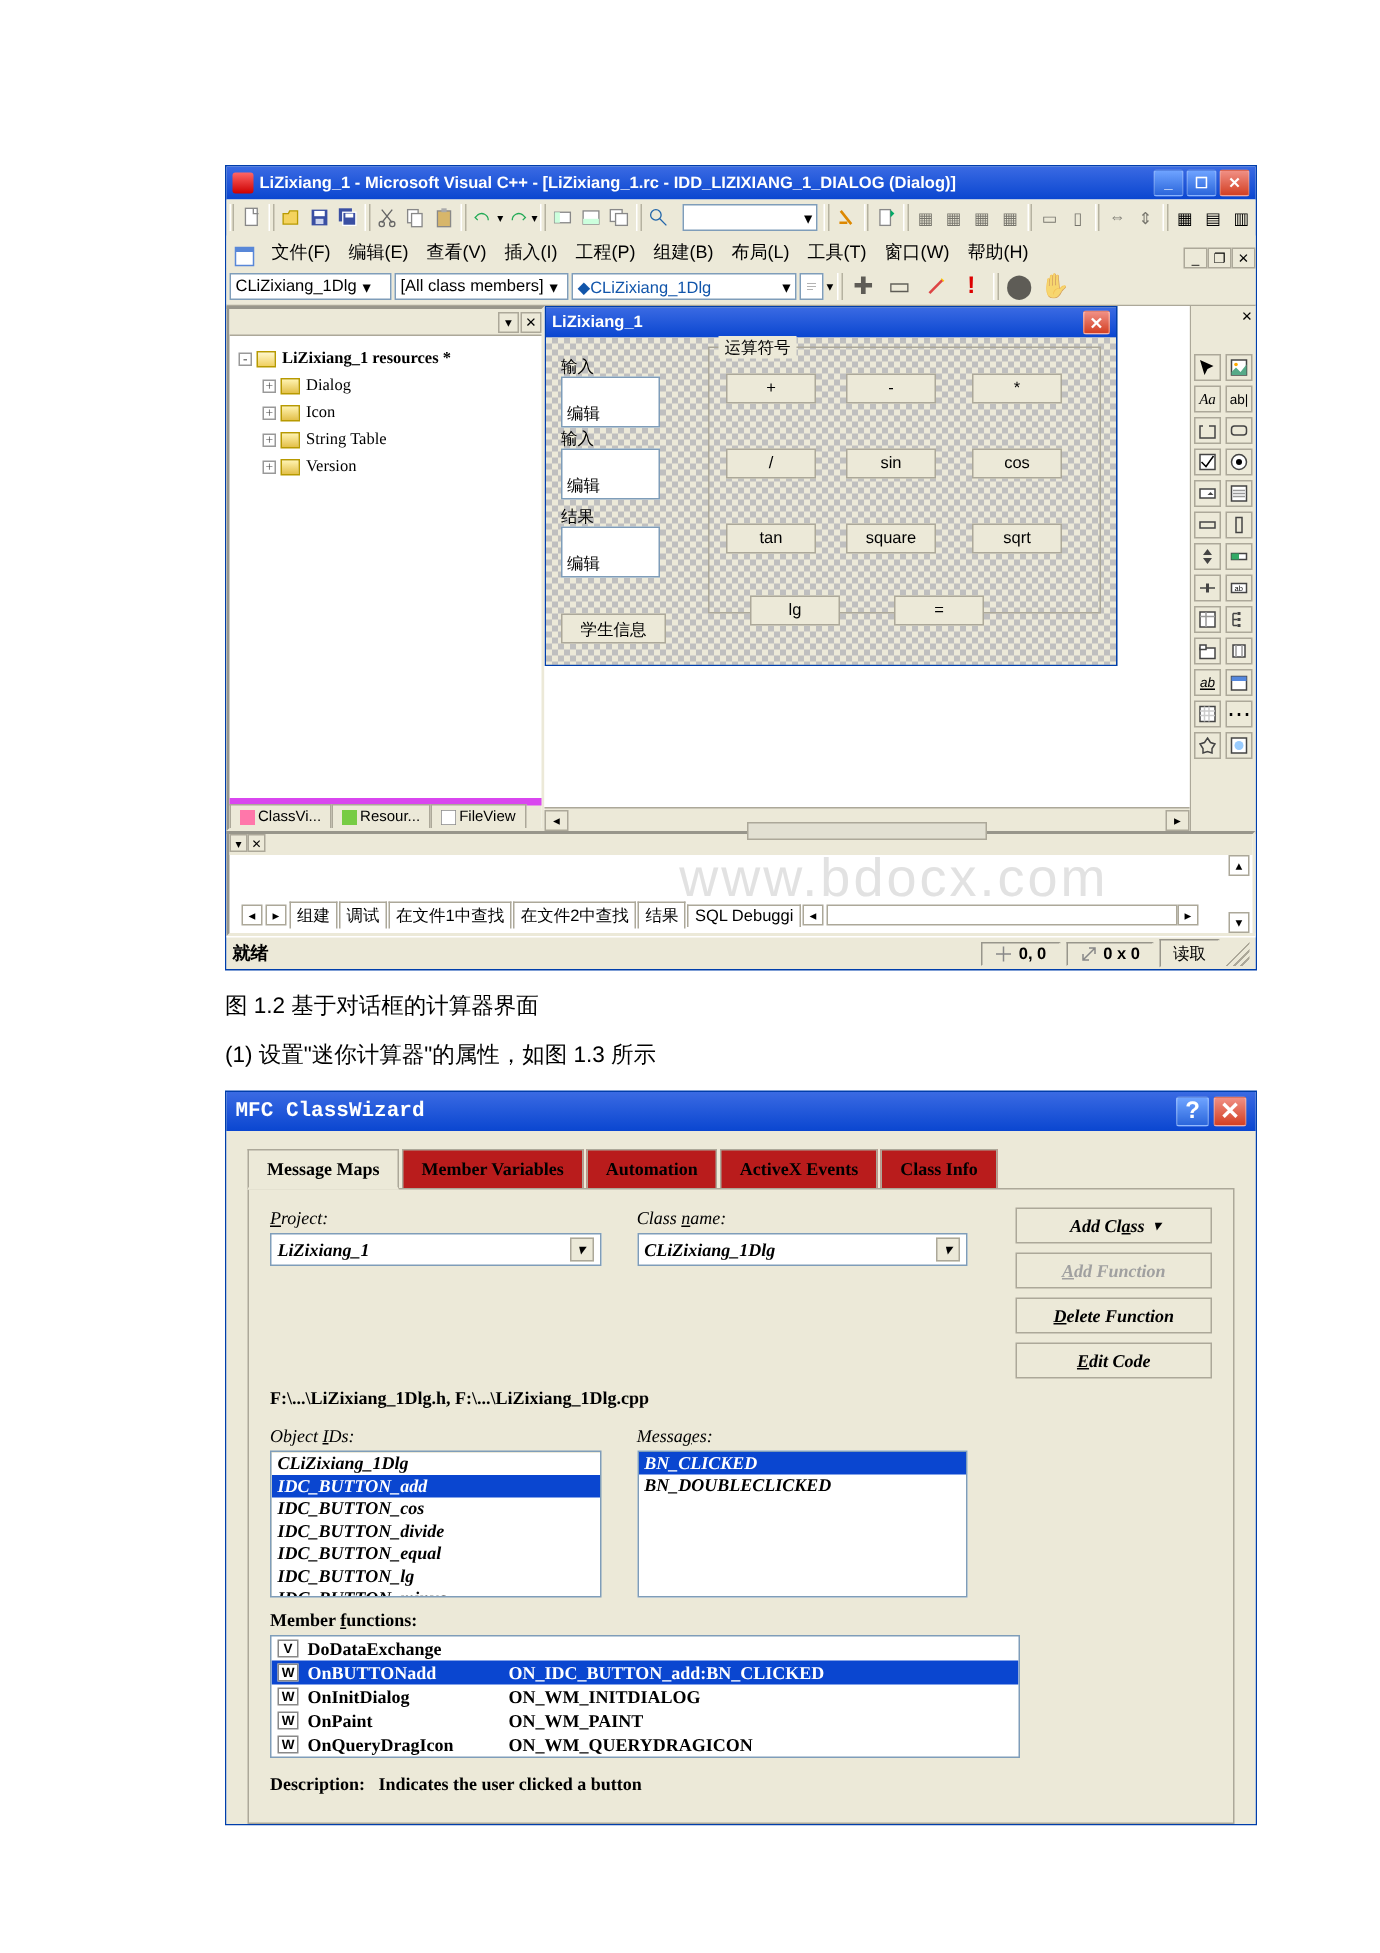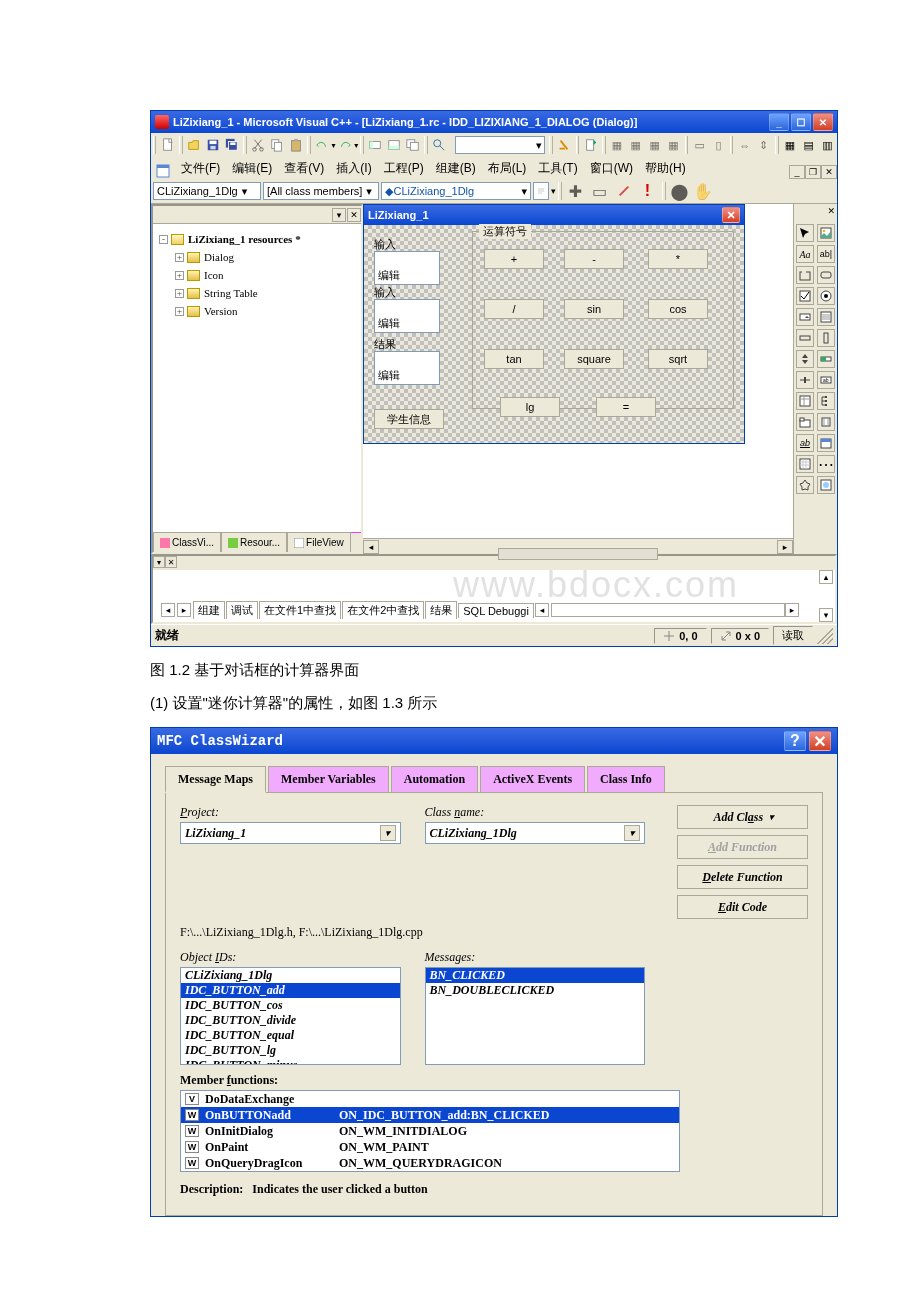--- a/index.html
+++ b/index.html
@@ -35,21 +35,21 @@
     .left-panel { width:212px; display:flex; flex-direction:column; border:2px inset #ece9d8; background:#fff; position:relative;}
     .left-header { height:18px; background:#ece9d8; border-bottom:1px solid #aca899; display:flex; justify-content:flex-end; align-items:center; font-size:9px;}
     .left-header .smbtn{ width:14px; height:14px; border:1px solid #aca899; margin-left:1px; display:flex; align-items:center; justify-content:center;}
     .tree { flex:1; padding:6px 4px; font-size:11px; font-family:Tahoma, SimSun; line-height:18px;}
     .tree-node { display:flex; align-items:center;}
     .tree-indent { display:inline-block;}
     .plus-box { width:9px; height:9px; border:1px solid #999; font-size:9px; line-height:7px; text-align:center; margin-right:3px; color:#444;}
     .folder-ico { width:13px; height:11px; background:linear-gradient(#fff3b0,#e3c04a); border:1px solid #b89a00; margin-right:4px; display:inline-block;}
     .folder-ico.open { background:linear-gradient(#fff7cc,#f0d060);}
     .tree-root { font-weight:bold;}
-    .left-tabs { display:flex; height:20px; border-top:1px solid #d946ef; background:#ece9d8;}
+    .left-tabs { display:flex; height:20px; border-top:5px solid #d946ef; background:#ece9d8;}
     .ltab { flex:0 0 auto; padding:2px 6px; font-size:10px; border:1px solid #aca899; border-bottom:none; margin-top:-1px; background:#ece9d8; display:flex; align-items:center;}
     .ltab .mini-ico { width:10px; height:10px; margin-right:2px;}
 
     .center-area { flex:1; position:relative; background:#fff; display:flex; flex-direction:column;}
     .designer-scroll { flex:1; position:relative; overflow:hidden; background:#fff;}
     .dialog-surface { position:absolute; left:0; top:0; width:382px; background:#ece9d8; border:1px solid #003eab;}
     .dialog-title { height:20px; display:flex; align-items:center; background:linear-gradient(#3a6ae3,#0a46d0); color:#fff; font-size:11px; font-weight:bold; padding:0 4px;}
     .dialog-title .dlg-close { margin-left:auto; width:18px; height:16px; background:linear-gradient(#f08f84,#d34024); border:1px solid #fff5; border-radius:2px; display:flex; align-items:center; justify-content:center;}
     .dlg-body { position:relative; height:218px; background:repeating-conic-gradient(#bfbfbf 0% 25%, #ece9d8 0% 50%) 0 0/8px 8px;}
     .ctrl { position:absolute; font-size:11px;}
@@ -58,21 +58,21 @@
     .grp-box { border:1px solid #aca899; position:absolute;}
     .grp-box .legend { position:absolute; top:-8px; left:6px; background:#ece9d8; padding:0 4px; font-size:11px;}
     .dlg-btn { background:#ece9d8; border:1px solid #aca899; height:20px; display:flex; align-items:center; justify-content:center; font-size:11px;}
     .hscroll { height:16px; background:#ece9d8; border-top:1px solid #aca899; display:flex; align-items:center;}
     .hscroll .arrow{ width:16px; height:14px; background:#ece9d8; border:1px solid #aca899; display:flex; justify-content:center; align-items:center; font-size:9px;}
     .hscroll .track { flex:1; background:#efe; position:relative;}
     .hscroll .thumb { position:absolute; left:30%; width:160px; height:12px; top:1px; background:#e2e0d2; border:1px solid #aca899;}
 
     .toolbox { width:44px; background:#ece9d8; border-left:1px solid #aca899; display:flex; flex-direction:column; align-items:flex-start; padding:2px;}
     .toolbox-header { height:14px; width:100%; display:flex; justify-content:flex-end; font-size:9px;}
-    .toolbox-grid { display:grid; grid-template-columns: repeat(2,18px); gap:3px; margin-top:4px;}
+    .toolbox-grid { display:grid; grid-template-columns: repeat(2,18px); gap:3px; margin-top:16px;}
     .tool-cell { width:18px; height:18px; border:1px solid #aca899; background:#ece9d8; display:flex; align-items:center; justify-content:center;}
     .tool-cell svg { width:12px; height:12px;}
 
     .output-area { height:70px; background:#fff; border:2px inset #ece9d8; display:flex; flex-direction:column;}
     .output-head { height:14px; background:#ece9d8; display:flex;}
     .output-head .ctl{ width:12px; height:12px; border:1px solid #aca899; font-size:8px; display:flex; align-items:center; justify-content:center;}
     .output-body { flex:1; position:relative;}
     .watermark { position:absolute; right:80px; bottom:16px; font-size:36px; letter-spacing:2px; color:#e2e2e2; font-family:Arial; font-weight:300;}
     .output-tabs { display:flex; align-items:center; font-size:11px; height:20px; padding-left:6px;}
     .out-nav { width:14px; height:14px; border:1px solid #aca899; margin-right:2px; font-size:9px; display:flex; align-items:center; justify-content:center;}
@@ -93,31 +93,31 @@
 
     
     .cw-window { border:1px solid #003eab; width:688px;}
     .cw-title { height:26px; background:linear-gradient(#3a6ae3,#0a46d0); display:flex; align-items:center; padding:0 6px;}
     .cw-title-txt { color:#fff; font-family:"Courier New", SimSun; font-size:14px; font-weight:bold; flex:1;}
     .cw-tbtns { display:flex; gap:3px;}
     .cw-help { width:22px; height:20px; background:linear-gradient(#6ea3ff,#2b66db); border:1px solid #fff4; border-radius:2px; color:#fff; display:flex; align-items:center; justify-content:center; font-weight:bold;}
     .cw-close { width:22px; height:20px; background:linear-gradient(#f08f84,#d34024); border:1px solid #fff4; border-radius:2px; color:#fff; display:flex; align-items:center; justify-content:center; font-weight:bold;}
     .cw-body { background:#ece9d8; padding:12px 14px 0;}
     .cw-tabs { display:flex; font-size:12px; font-weight:bold;}
-    .cw-tab { padding:5px 12px 4px; border:1px solid #aca899; border-bottom:none; background:#f0abfc; margin-right:2px; font-family:Tahoma;}
+    .cw-tab { padding:5px 12px 4px; border:1px solid #aca899; border-bottom:none; background:#b91c1c; margin-right:2px; font-family:Tahoma;}
     .cw-tab.active { background:#ece9d8; border-bottom:2px solid #ece9d8; position:relative; z-index:2; margin-bottom:-1px;}
     .cw-tabpage { border:1px solid #aca899; padding:12px 14px 10px; background:#ece9d8; font-size:12px; font-family:Tahoma;}
     .cw-row { display:flex; gap:24px;font-style:italic;}
     .cw-col { flex:1;}
     .cw-btncol { width:131px; display:flex; flex-direction:column; gap:6px; margin-left:8px;}
     .cw-label { font-size:12px; margin-bottom:2px;}
     .u { text-decoration:underline;}
     .cw-combo { display:flex; align-items:center; background:#fff; border:1px solid #7f9db9; height:22px; padding:0 4px; font-weight:bold;}
     .cw-combo .arrow { margin-left:auto; width:16px; height:16px; background:#ece9d8; border:1px solid #aca899; display:flex; align-items:center; justify-content:center; font-size:9px;}
-    .cw-path { margin:6px 0 10px; font-size:12px; font-weight:normal;}
+    .cw-path { margin:6px 0 10px; font-size:12px; font-weight:bold;}
     .cw-list { background:#fff; border:1px solid #7f9db9; height:98px; overflow:auto; font-size:12px; font-family:Tahoma; font-weight:bold;}
     .cw-list .li { padding:0 4px; line-height:15px; white-space:nowrap;}
     .cw-list .li.sel { background:#0a46d0; color:#fff;}
     .cw-list::-webkit-scrollbar{ width:16px;}
     .cw-list::-webkit-scrollbar-thumb{ background:#c8c8c8; border:1px solid #888;}
     .cw-list::-webkit-scrollbar-button{ background:#ece9d8; border:1px solid #888; height:16px;}
     .cw-mf-label { font-weight:bold; margin:8px 0 2px;}
     .cw-mflist { background:#fff; border:1px solid #7f9db9; height:82px; overflow:auto; font-size:12px; font-weight:bold;}
     .cw-mflist .li { display:flex; align-items:center; padding:0 4px; line-height:16px; gap:6px;}
     .cw-mflist .li.sel { background:#0a46d0; color:#fff;}

